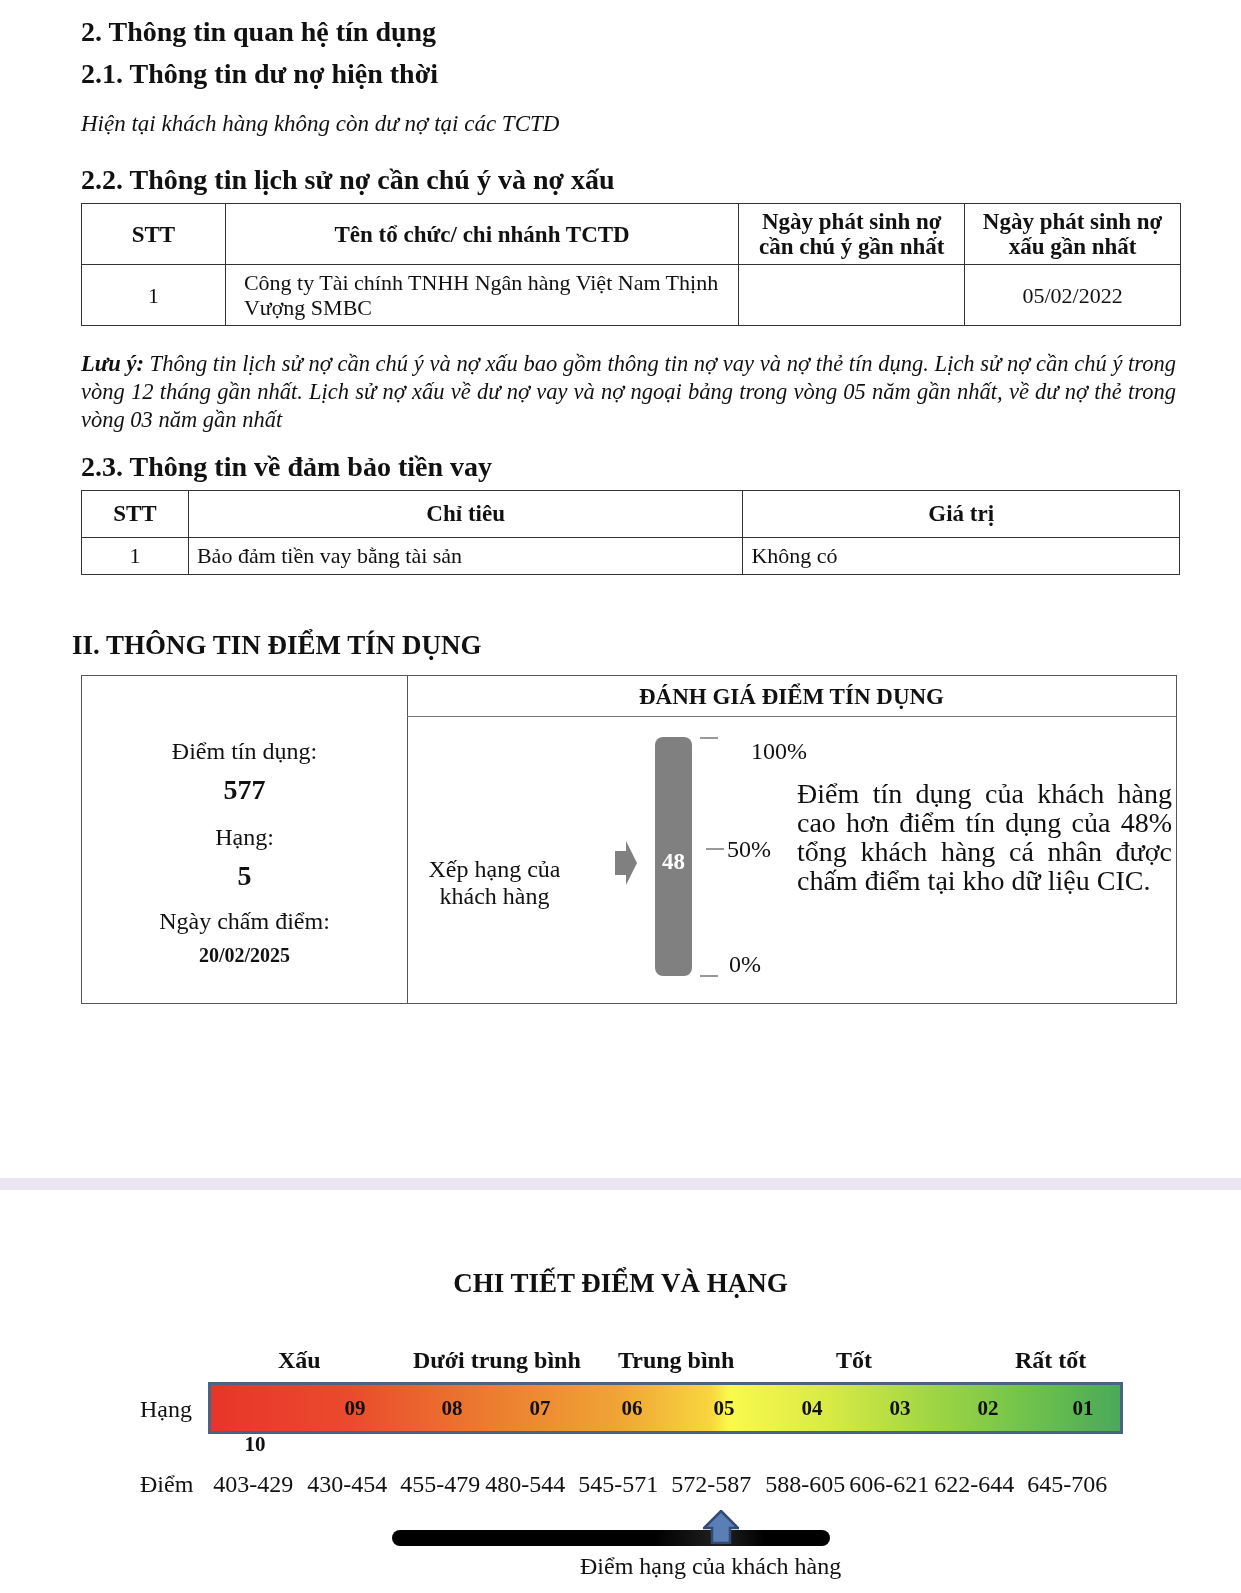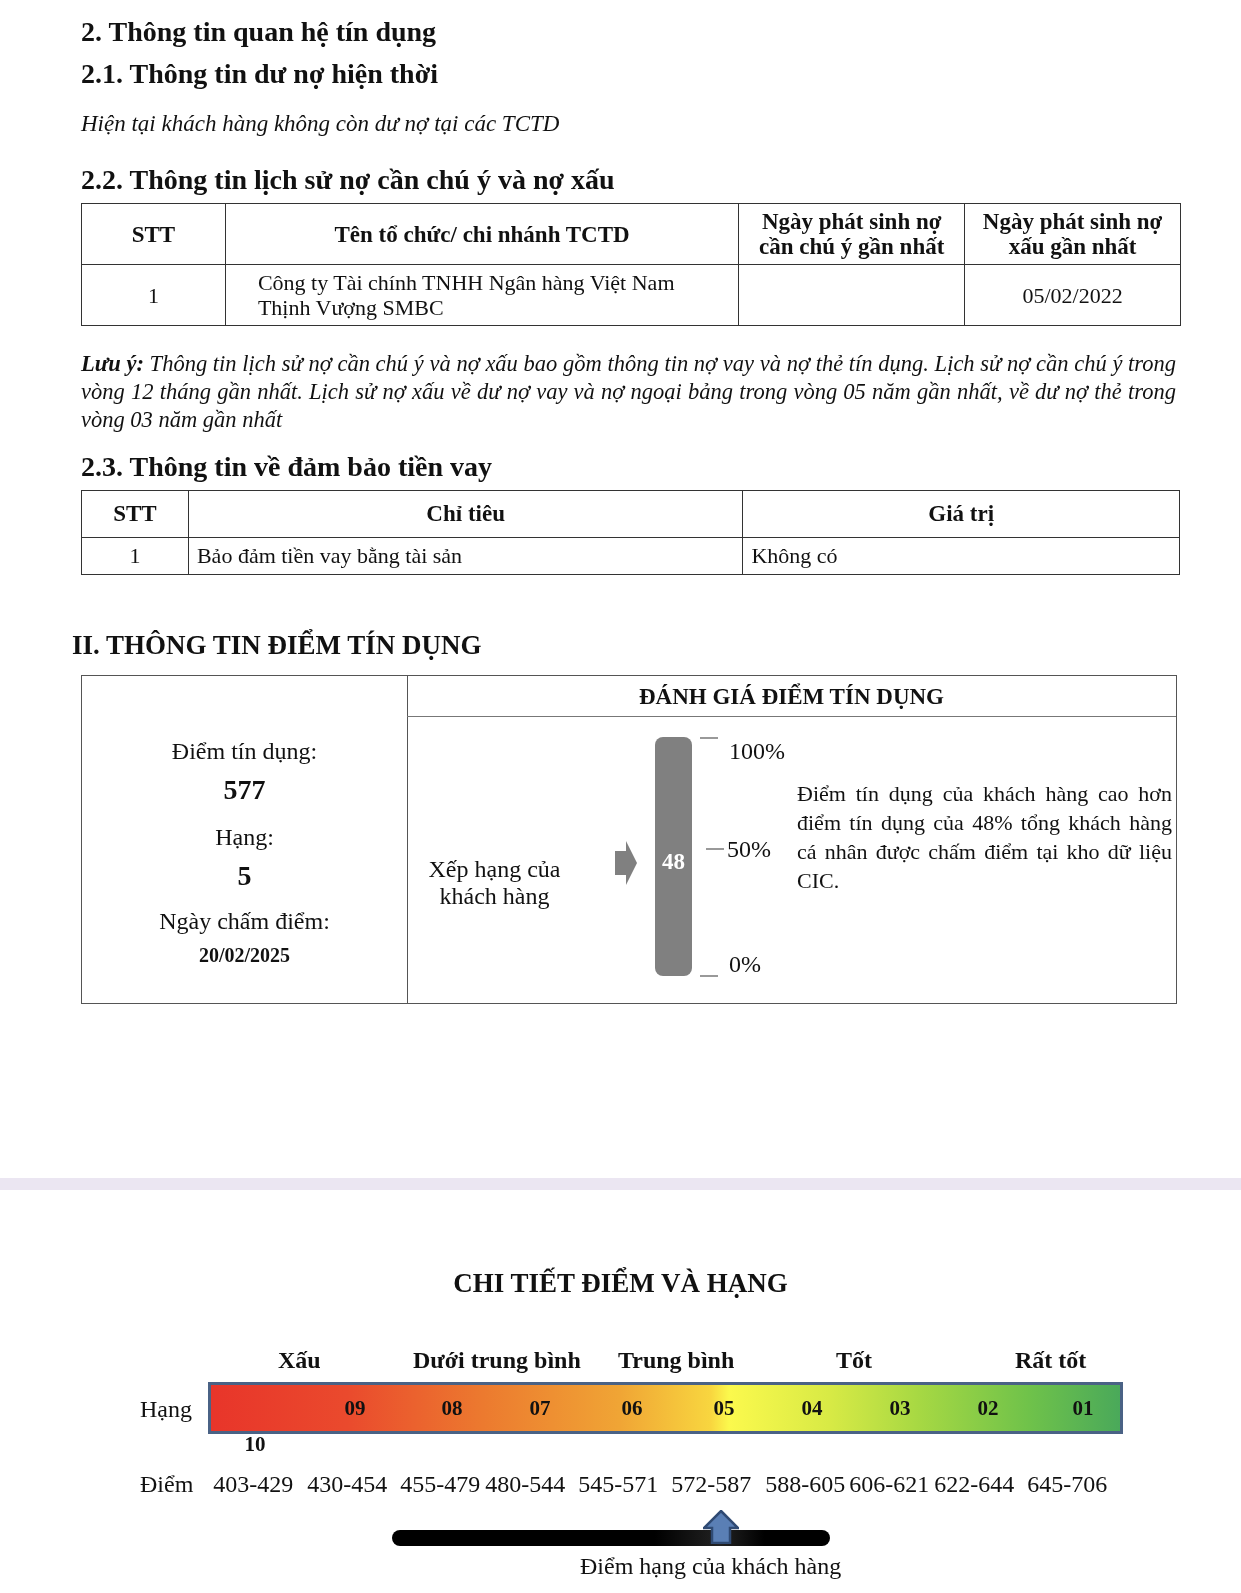--- a/index.html
+++ b/index.html
@@ -28,21 +28,21 @@
   .score-left { position:absolute; left:0; top:0; width:325px; height:100%; border-right:1.5px solid #555; text-align:center; }
   .score-left .lbl { font-size:24px; position:absolute; width:100%; }
   .score-left .val { font-size:28px; font-weight:bold; position:absolute; width:100%; }
   .score-right-title { position:absolute; left:325px; top:0; right:0; height:40px; border-bottom:1.5px solid #777; text-align:center; font-weight:bold; font-size:23px; line-height:42px; }
   .rank-label { position:absolute; left:340px; top:180px; width:145px; text-align:center; font-size:24px; line-height:27px; }
   .gauge-arrow { position:absolute; left:533px; top:165px; }
   .gauge-bar { position:absolute; left:573px; top:61px; width:37px; height:239px; background:#808080; border-radius:8px; }
   .gauge-val { position:absolute; left:0; width:100%; text-align:center; color:#fff; font-weight:bold; font-size:23px; }
   .tick { position:absolute; height:1.5px; background:#999; }
   .tick-lbl { position:absolute; font-size:24px; }
-  .gauge-desc { position:absolute; left:715px; top:103px; width:375px; font-size:22px; line-height:29px; text-align:justify; text-align-last:left; }
+  .gauge-desc { position:absolute; left:715px; top:103px; width:375px; font-size:28px; line-height:29px; text-align:justify; text-align-last:left; }
   .sep-band { left:0; top:1178px; width:1241px; height:12px; background:#ebe6f2; }
   .chi-tiet { left:0; top:1268px; width:1241px; text-align:center; font-size:27px; font-weight:bold; }
   .cat { position:absolute; top:1347px; font-size:24px; font-weight:bold; }
   .hang-lbl { left:140px; top:1396px; font-size:24px; }
   .rank-bar { left:208px; top:1382px; width:915px; height:52px; border:3px solid #4a6285; box-sizing:border-box;
     background:linear-gradient(to right, #e8352a 0%, #ea4a2d 15%, #ec7a2f 30%, #f0a535 45%, #f8d63f 55%, #fbf94d 57%, #d8ea45 68%, #a6d843 78%, #6fc24a 90%, #4aa95a 100%); }
   .rank-cell { position:absolute; top:11px; font-size:21px; font-weight:bold; width:60px; text-align:center; }
   .diem-row { left:140px; top:1471px; font-size:24px; white-space:nowrap; }
   .diem-row span { display:inline-block; }
   .slider-track { left:392px; top:1530px; width:438px; height:16px; border-radius:8px; background:linear-gradient(to right,#000 0%,#000 60%,#222 75%,#000 85%,#000 100%); }
@@ -66,21 +66,21 @@
     </colgroup>
   <tbody>
       <tr>
     <th>STT</th>
     <th>Tên tổ chức/ chi nhánh TCTD</th>
     <th>Ngày phát sinh nợ cần chú ý gần nhất</th>
     <th>Ngày phát sinh nợ xấu gần nhất</th>
   </tr>
   <tr>
     <td style="text-align:center">1</td>
-    <td style="padding-left:32px">Công ty Tài chính TNHH Ngân hàng Việt Nam Thịnh Vượng SMBC</td>
+    <td style="padding-left:18px">Công ty Tài chính TNHH Ngân hàng Việt Nam Thịnh Vượng SMBC</td>
     <td></td>
     <td style="text-align:center">05/02/2022</td>
   </tr>
 </tbody>
   </table>
 
 <div class="abs note"><b>Lưu ý:</b><span> Thông tin lịch sử nợ cần chú ý và nợ xấu bao gồm thông tin nợ vay và nợ thẻ tín dụng. Lịch sử nợ cần chú ý trong vòng 12 tháng gần nhất. Lịch sử nợ xấu về dư nợ vay và nợ ngoại bảng trong vòng 05 năm gần nhất, về dư nợ thẻ trong vòng 03 năm gần nhất</span></div>
 
 <h2 class="abs h23">2.3. Thông tin về đảm bảo tiền vay</h2>
 
@@ -119,21 +119,21 @@
   <div class="rank-label">Xếp hạng của khách hàng</div>
   <svg class="gauge-arrow" width="22" height="44">
     <polygon points="0,10 11,10 11,0 22,22 11,44 11,34 0,34" fill="#808080"></polygon>
   </svg>
   <div class="gauge-bar">
     <div class="gauge-val" id="gauge-val" style="top: 112.28px;">48</div>
   </div>
   <div class="tick" style="left:618px;top:61px;width:18px"></div>
   <div class="tick" style="left:624px;top:172px;width:18px"></div>
   <div class="tick" style="left:618px;top:299px;width:18px"></div>
-  <div class="tick-lbl" style="left:647px;top:62px">100%</div>
+  <div class="tick-lbl" style="left:669px;top:62px">100%</div>
   <div class="tick-lbl" style="left:645px;top:160px">50%</div>
   <div class="tick-lbl" style="left:647px;top:275px">0%</div>
   <div class="gauge-desc">Điểm tín dụng của khách hàng cao hơn điểm tín dụng của 48% tổng khách hàng cá nhân được chấm điểm tại kho dữ liệu CIC.</div>
 </div>
 
 <div class="abs sep-band"></div>
 
 <div class="abs chi-tiet">CHI TIẾT ĐIỂM VÀ HẠNG</div>
 
 <div class="cat" style="left:278px">Xấu</div>

